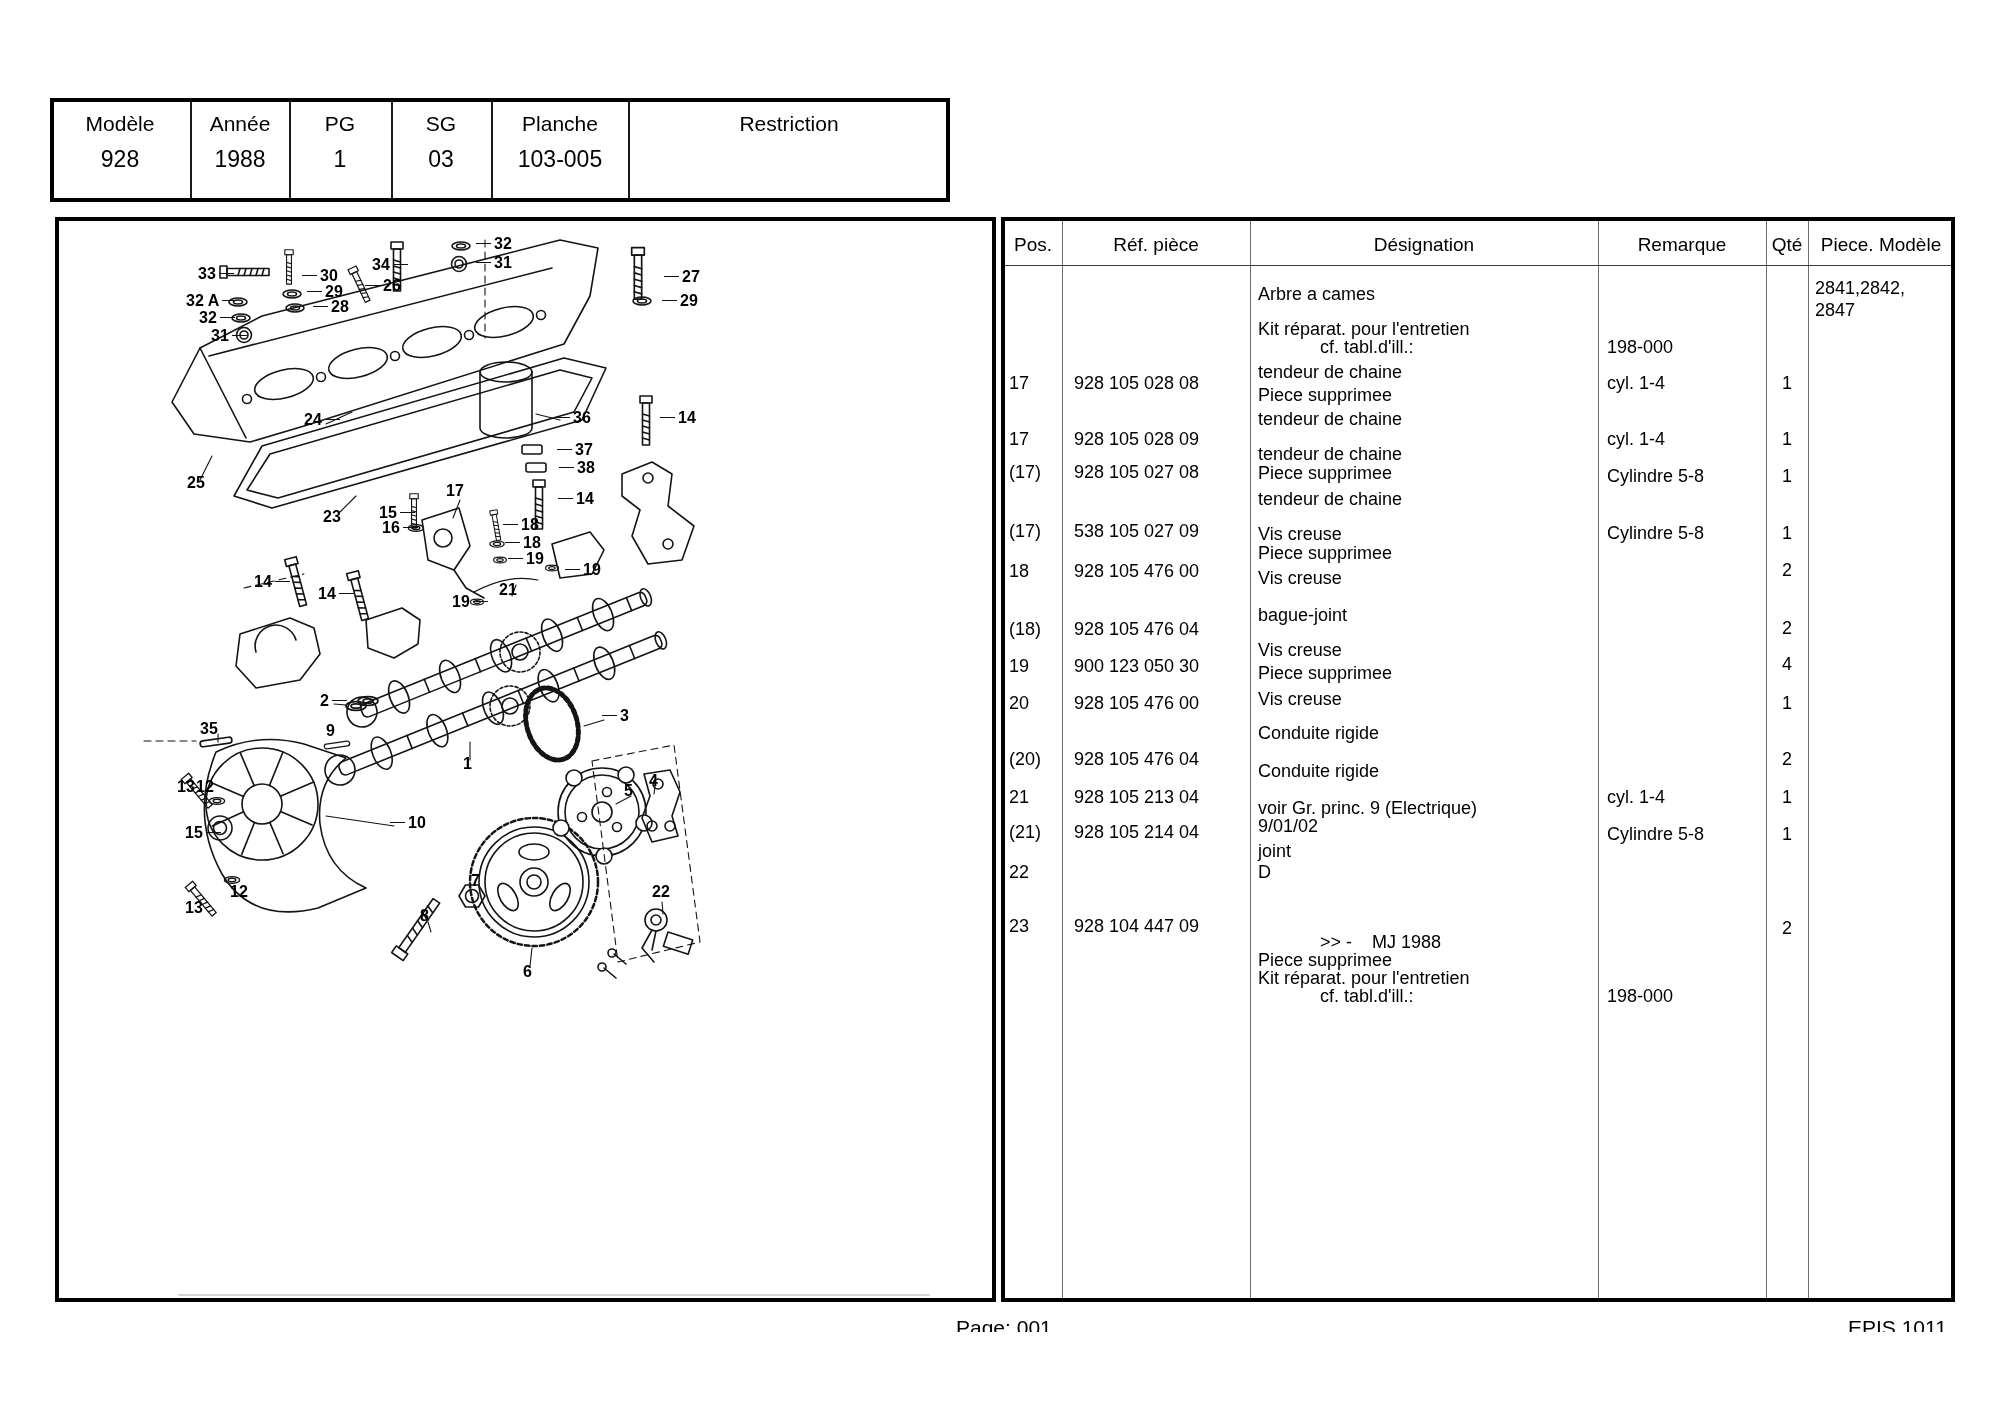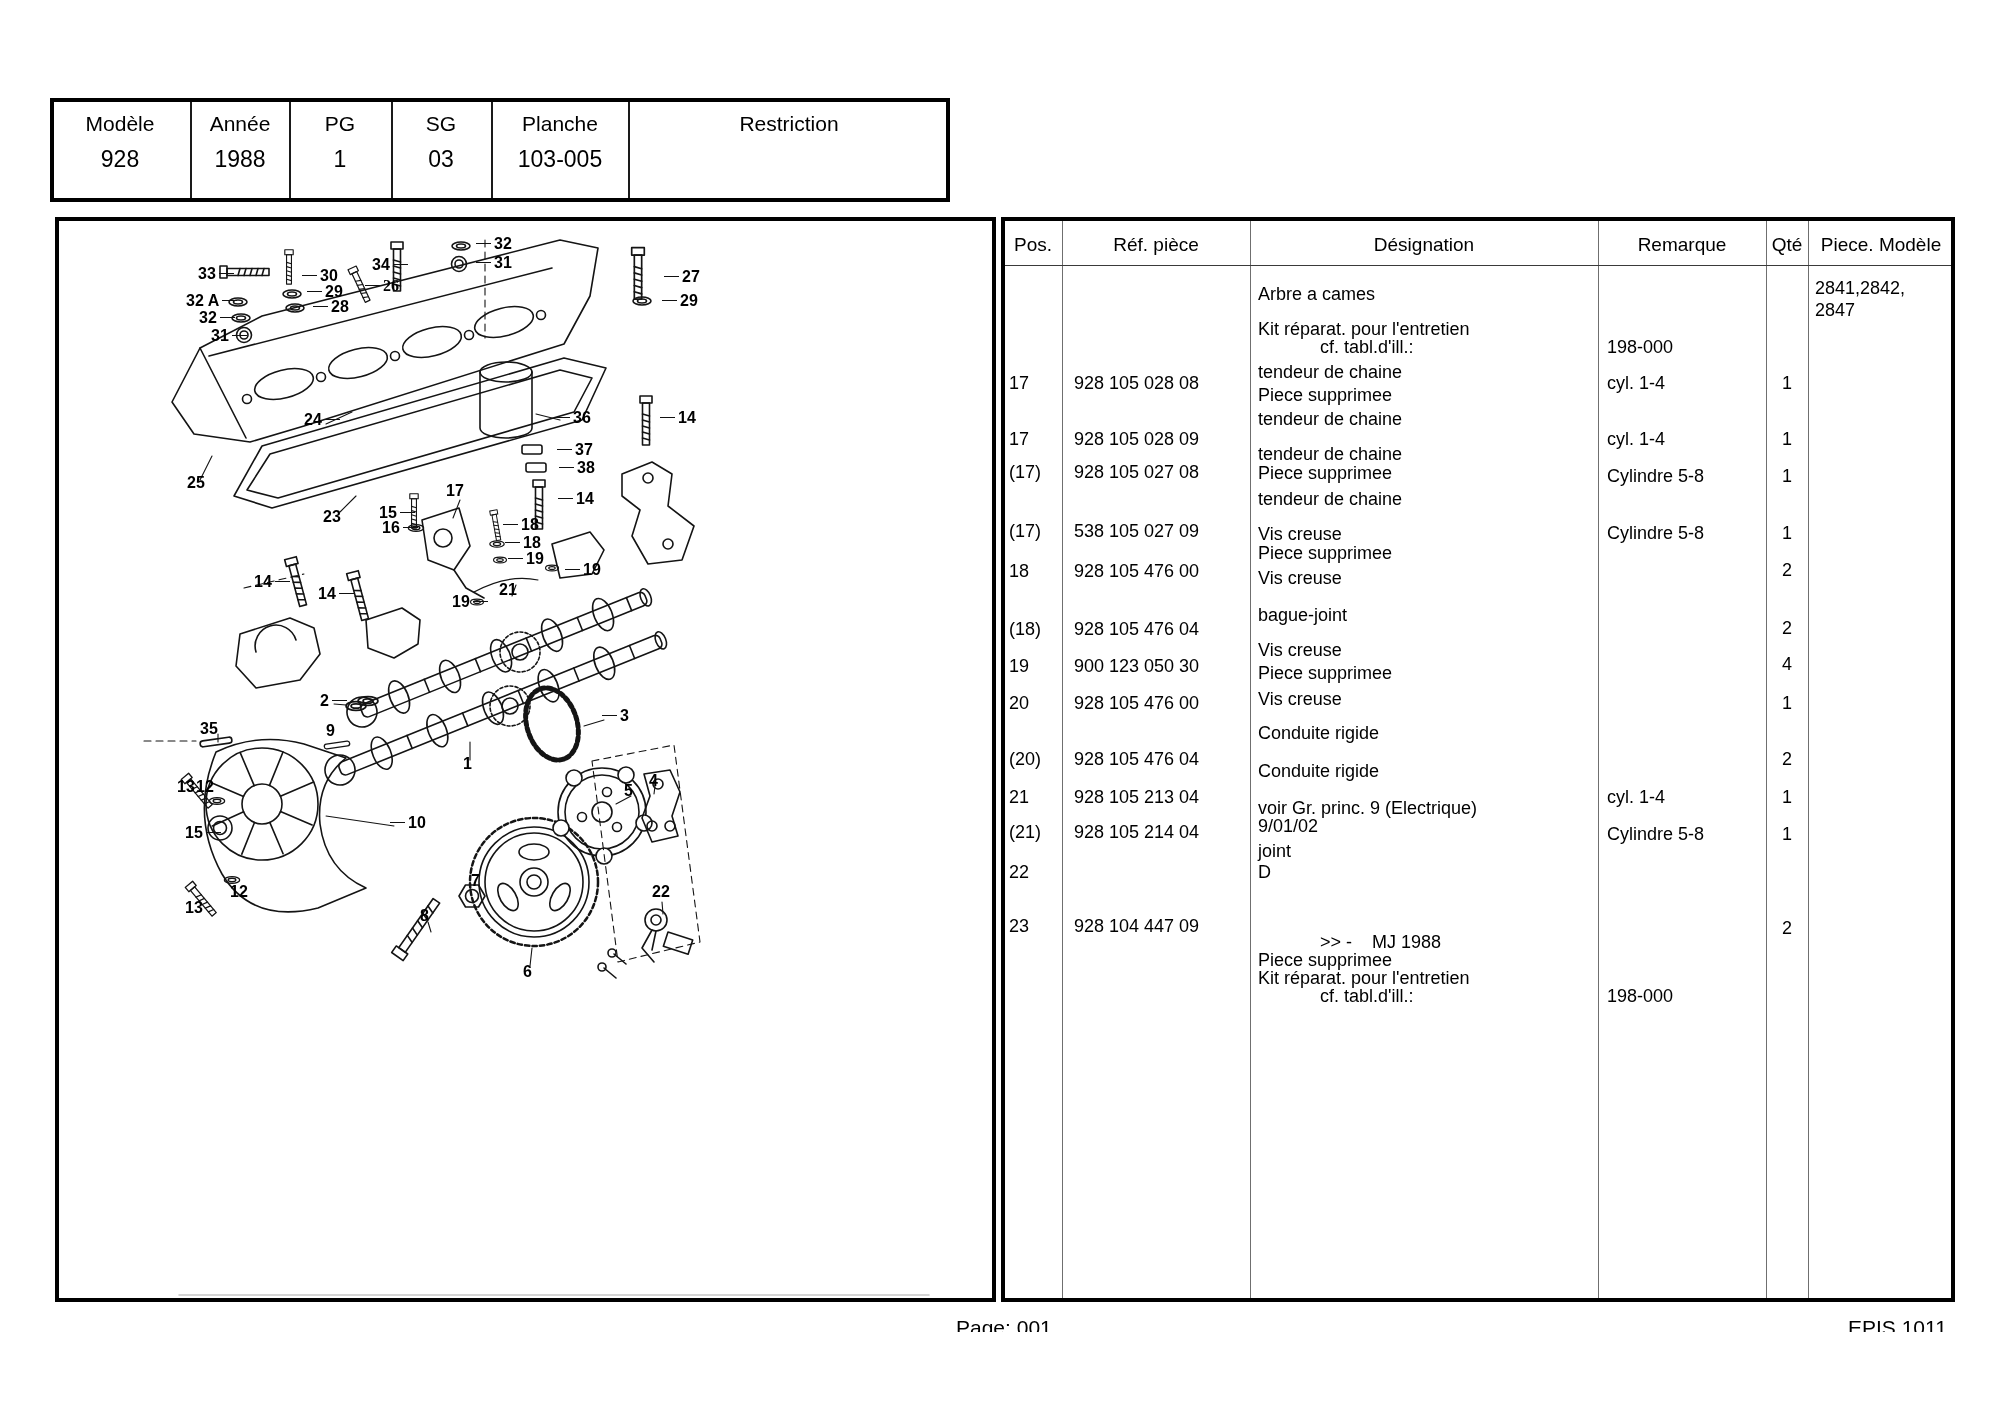--- a/index.html
+++ b/index.html
@@ -235,21 +235,21 @@
       </g>
       <line x1="175" y1="1291" x2="925" y2="1291" stroke="#c6c6c6" stroke-width="1.5"></line>
     </g>
   </svg>
   <div id="diag-labels">
       <div class="plabel leader-r" style="left: 139px; top: 44px;">33</div>
       <div class="plabel leader-l" style="left: 243px; top: 46px;">30</div>
       <div class="plabel leader-r" style="left: 313px; top: 35px;">34</div>
       <div class="plabel leader-l" style="left: 417px; top: 14px;">32</div>
       <div class="plabel leader-l" style="left: 417px; top: 33px;">31</div>
-      <div class="plabel leader-l" style="left: 306px; top: 56px; font-family: Liberation Serif, serif;">26</div>
+      <div class="plabel leader-l" style="left: 306px; top: 56px;">26</div>
       <div class="plabel leader-l" style="left: 605px; top: 47px;">27</div>
       <div class="plabel leader-l" style="left: 603px; top: 71px;">29</div>
       <div class="plabel leader-r" style="left: 127px; top: 71px;">32 A</div>
       <div class="plabel leader-l" style="left: 248px; top: 62px;">29</div>
       <div class="plabel leader-l" style="left: 254px; top: 77px;">28</div>
       <div class="plabel leader-r" style="left: 140px; top: 88px;">32</div>
       <div class="plabel leader-r" style="left: 152px; top: 106px;">31</div>
       <div class="plabel leader-r" style="left: 245px; top: 190px;">24</div>
       <div class="plabel leader-l" style="left: 496px; top: 188px;">36</div>
       <div class="plabel leader-l" style="left: 601px; top: 188px;">14</div>

